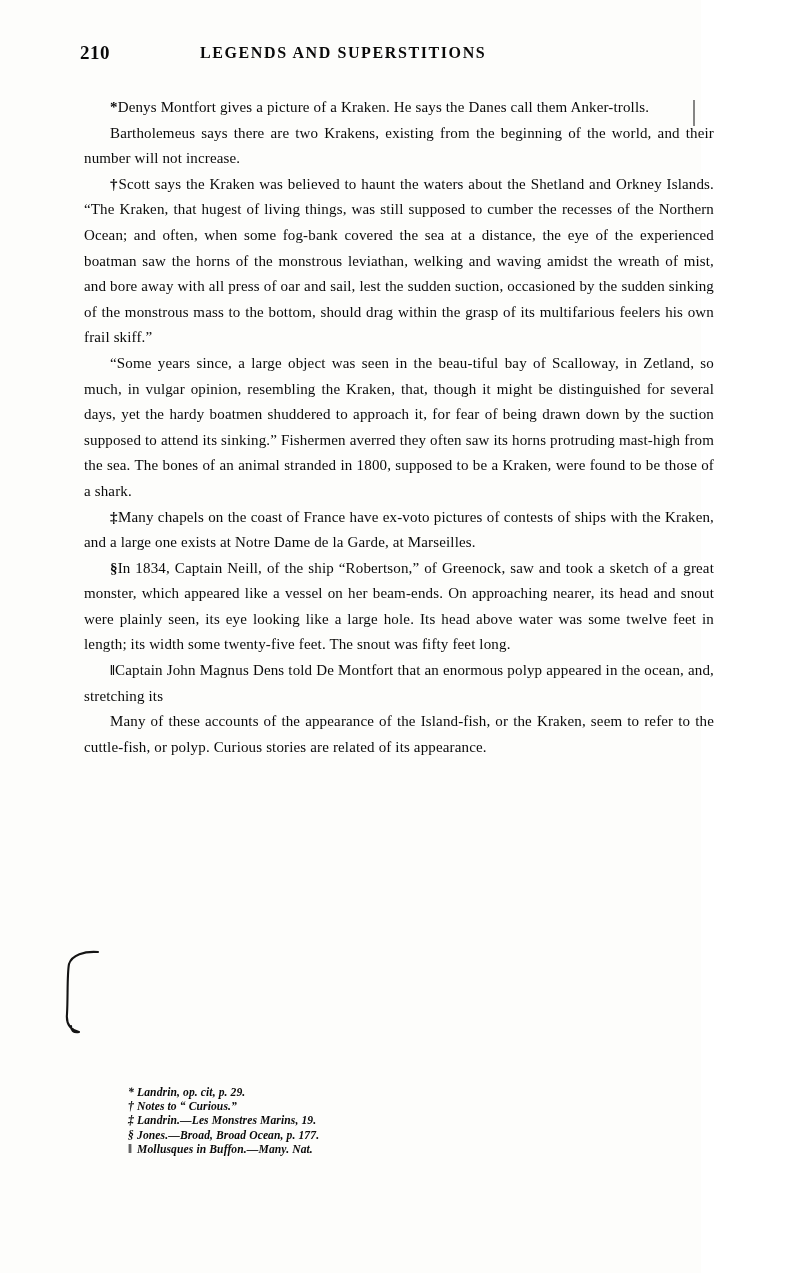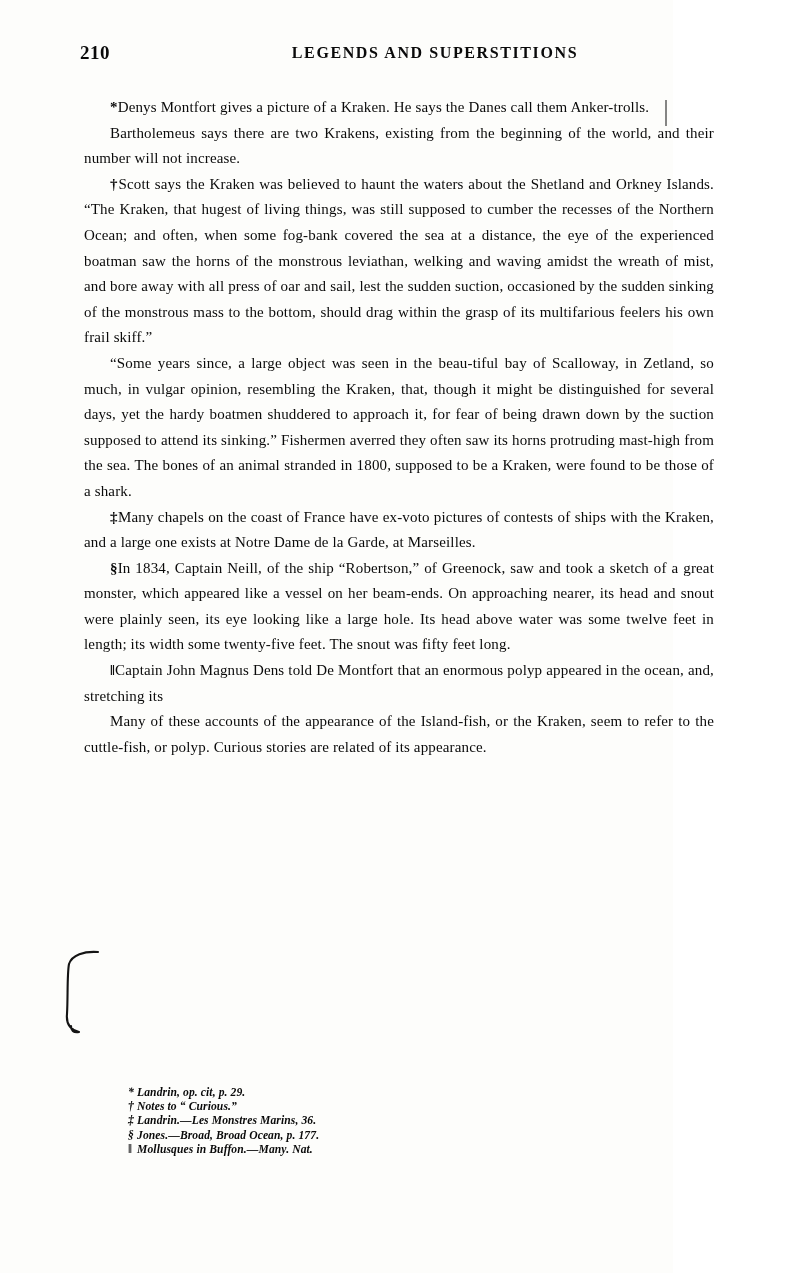--- a/index.html
+++ b/index.html
@@ -14,20 +14,21 @@
     color: #0a0a0a;
     position: relative;
     overflow: hidden;
   }
   .page {
     position: absolute;
     left: 0; top: 0;
     width: 673px;
     height: 1273px;
     background: #fdfdfb;
+    padding-left: 28px;
   }
   .header {
     position: absolute;
     left: 80px;
     top: 42px;
     width: 640px;
     height: 26px;
   }
   .folio {
     position: absolute;
@@ -35,21 +36,21 @@
     top: 0;
     font-size: 19px;
     font-weight: bold;
     letter-spacing: 0.5px;
   }
   .running-head {
     position: absolute;
     left: 120px;
     top: 2px;
     width: 470px;
-    text-align: center;
+    text-align: left;
     font-size: 16px;
     font-weight: bold;
     letter-spacing: 1.6px;
   }
   .body-text {
     position: absolute;
     left: 84px;
     top: 95px;
     width: 630px;
   }
@@ -126,18 +127,18 @@
     <p class="para"><span class="marker"></span><span>Many of these accounts of the appearance of the Island-fish, or the Kraken, seem to refer to the cuttle-fish, or polyp.  Curious stories are related of its appearance.</span></p>
   </div>
 
   <svg class="margin-bracket" viewBox="0 0 40 90" xmlns="http://www.w3.org/2000/svg">
     <path d="M36 4 C22 3, 10 7, 7 16 C5 26, 6 50, 5 66 C4 76, 9 82, 17 84 C11 85, 9 82, 9 78" fill="none" stroke="#141414" stroke-width="2.1" stroke-linecap="round" stroke-linejoin="round"></path>
   </svg>
 
   <div class="footnotes">
     <div><span class="fn-mark">*</span><span>Landrin, op. cit, p. 29.</span></div>
     <div><span class="fn-mark">†</span><span>Notes to “ Curious.”</span></div>
-    <div><span class="fn-mark">‡</span><span>Landrin.—Les Monstres Marins, 36.</span></div>
+    <div><span class="fn-mark">‡</span><span>Landrin.—Les Monstres Marins, 19.</span></div>
     <div><span class="fn-mark">§</span><span>Jones.—Broad, Broad Ocean, p. 177.</span></div>
     <div><span class="fn-mark">‖</span><span>Mollusques in Buffon.—Many. Nat.</span></div>
   </div>
 
 </div>
 
 </body></html>

